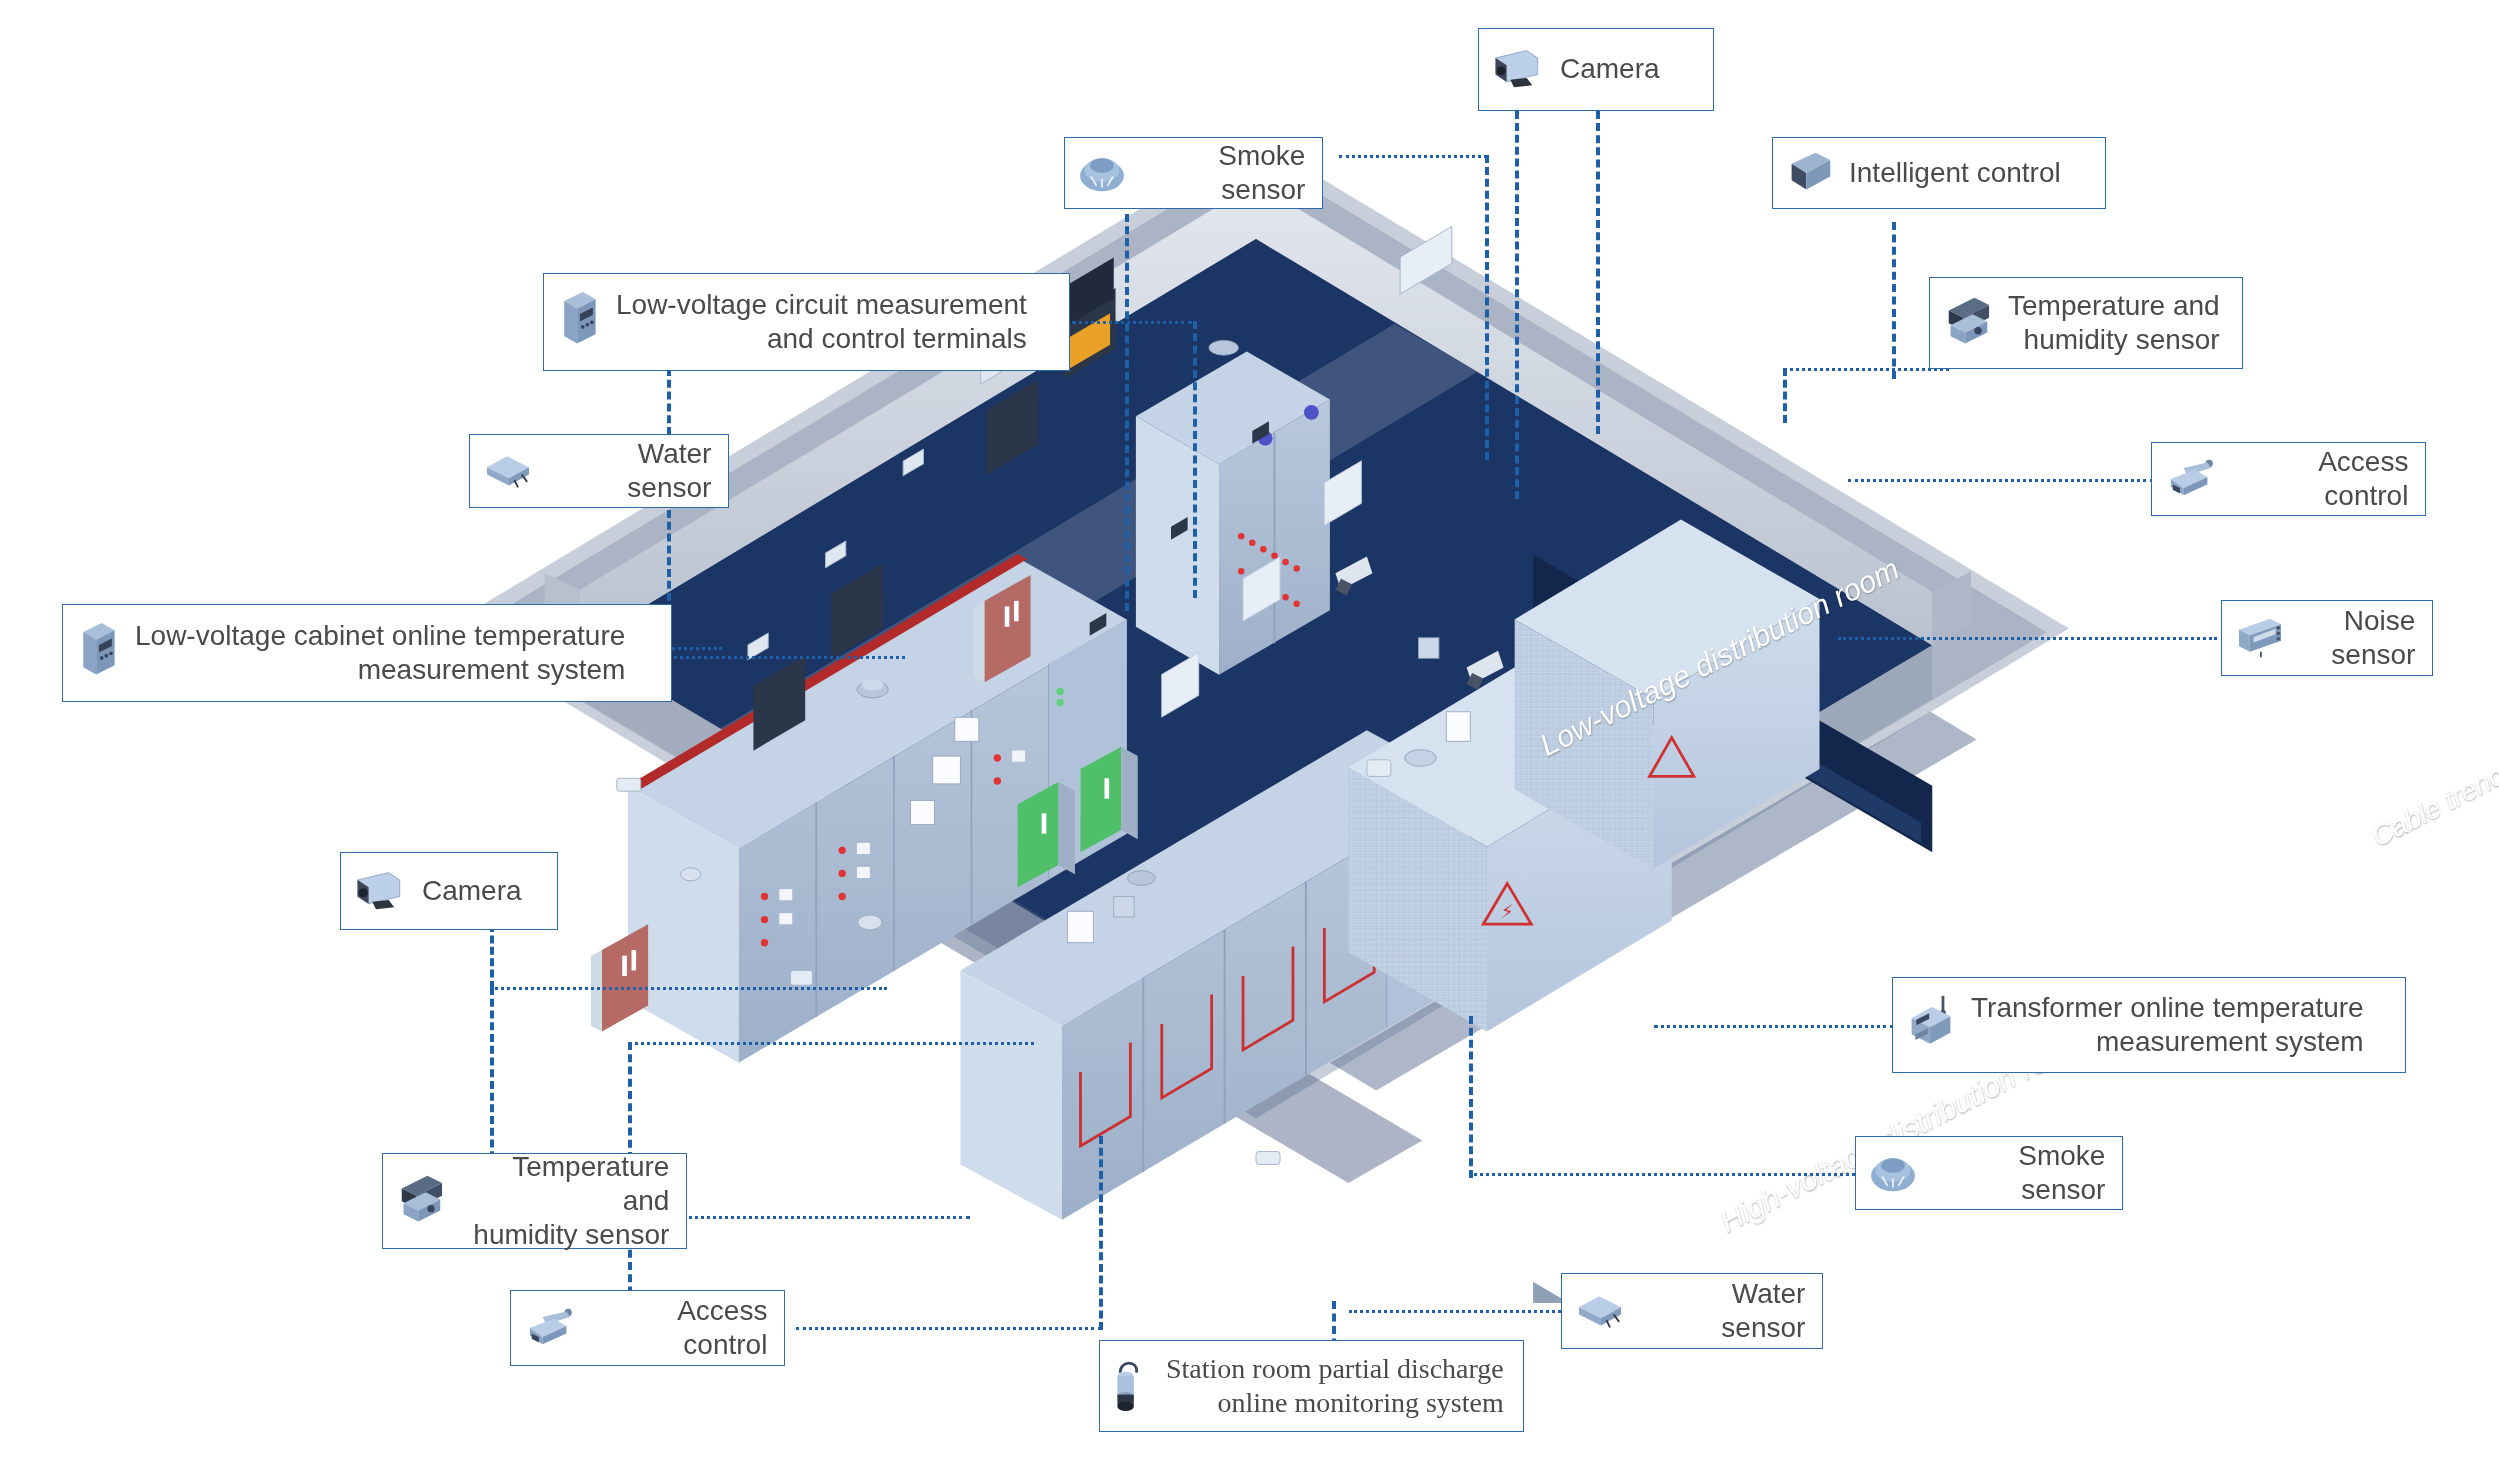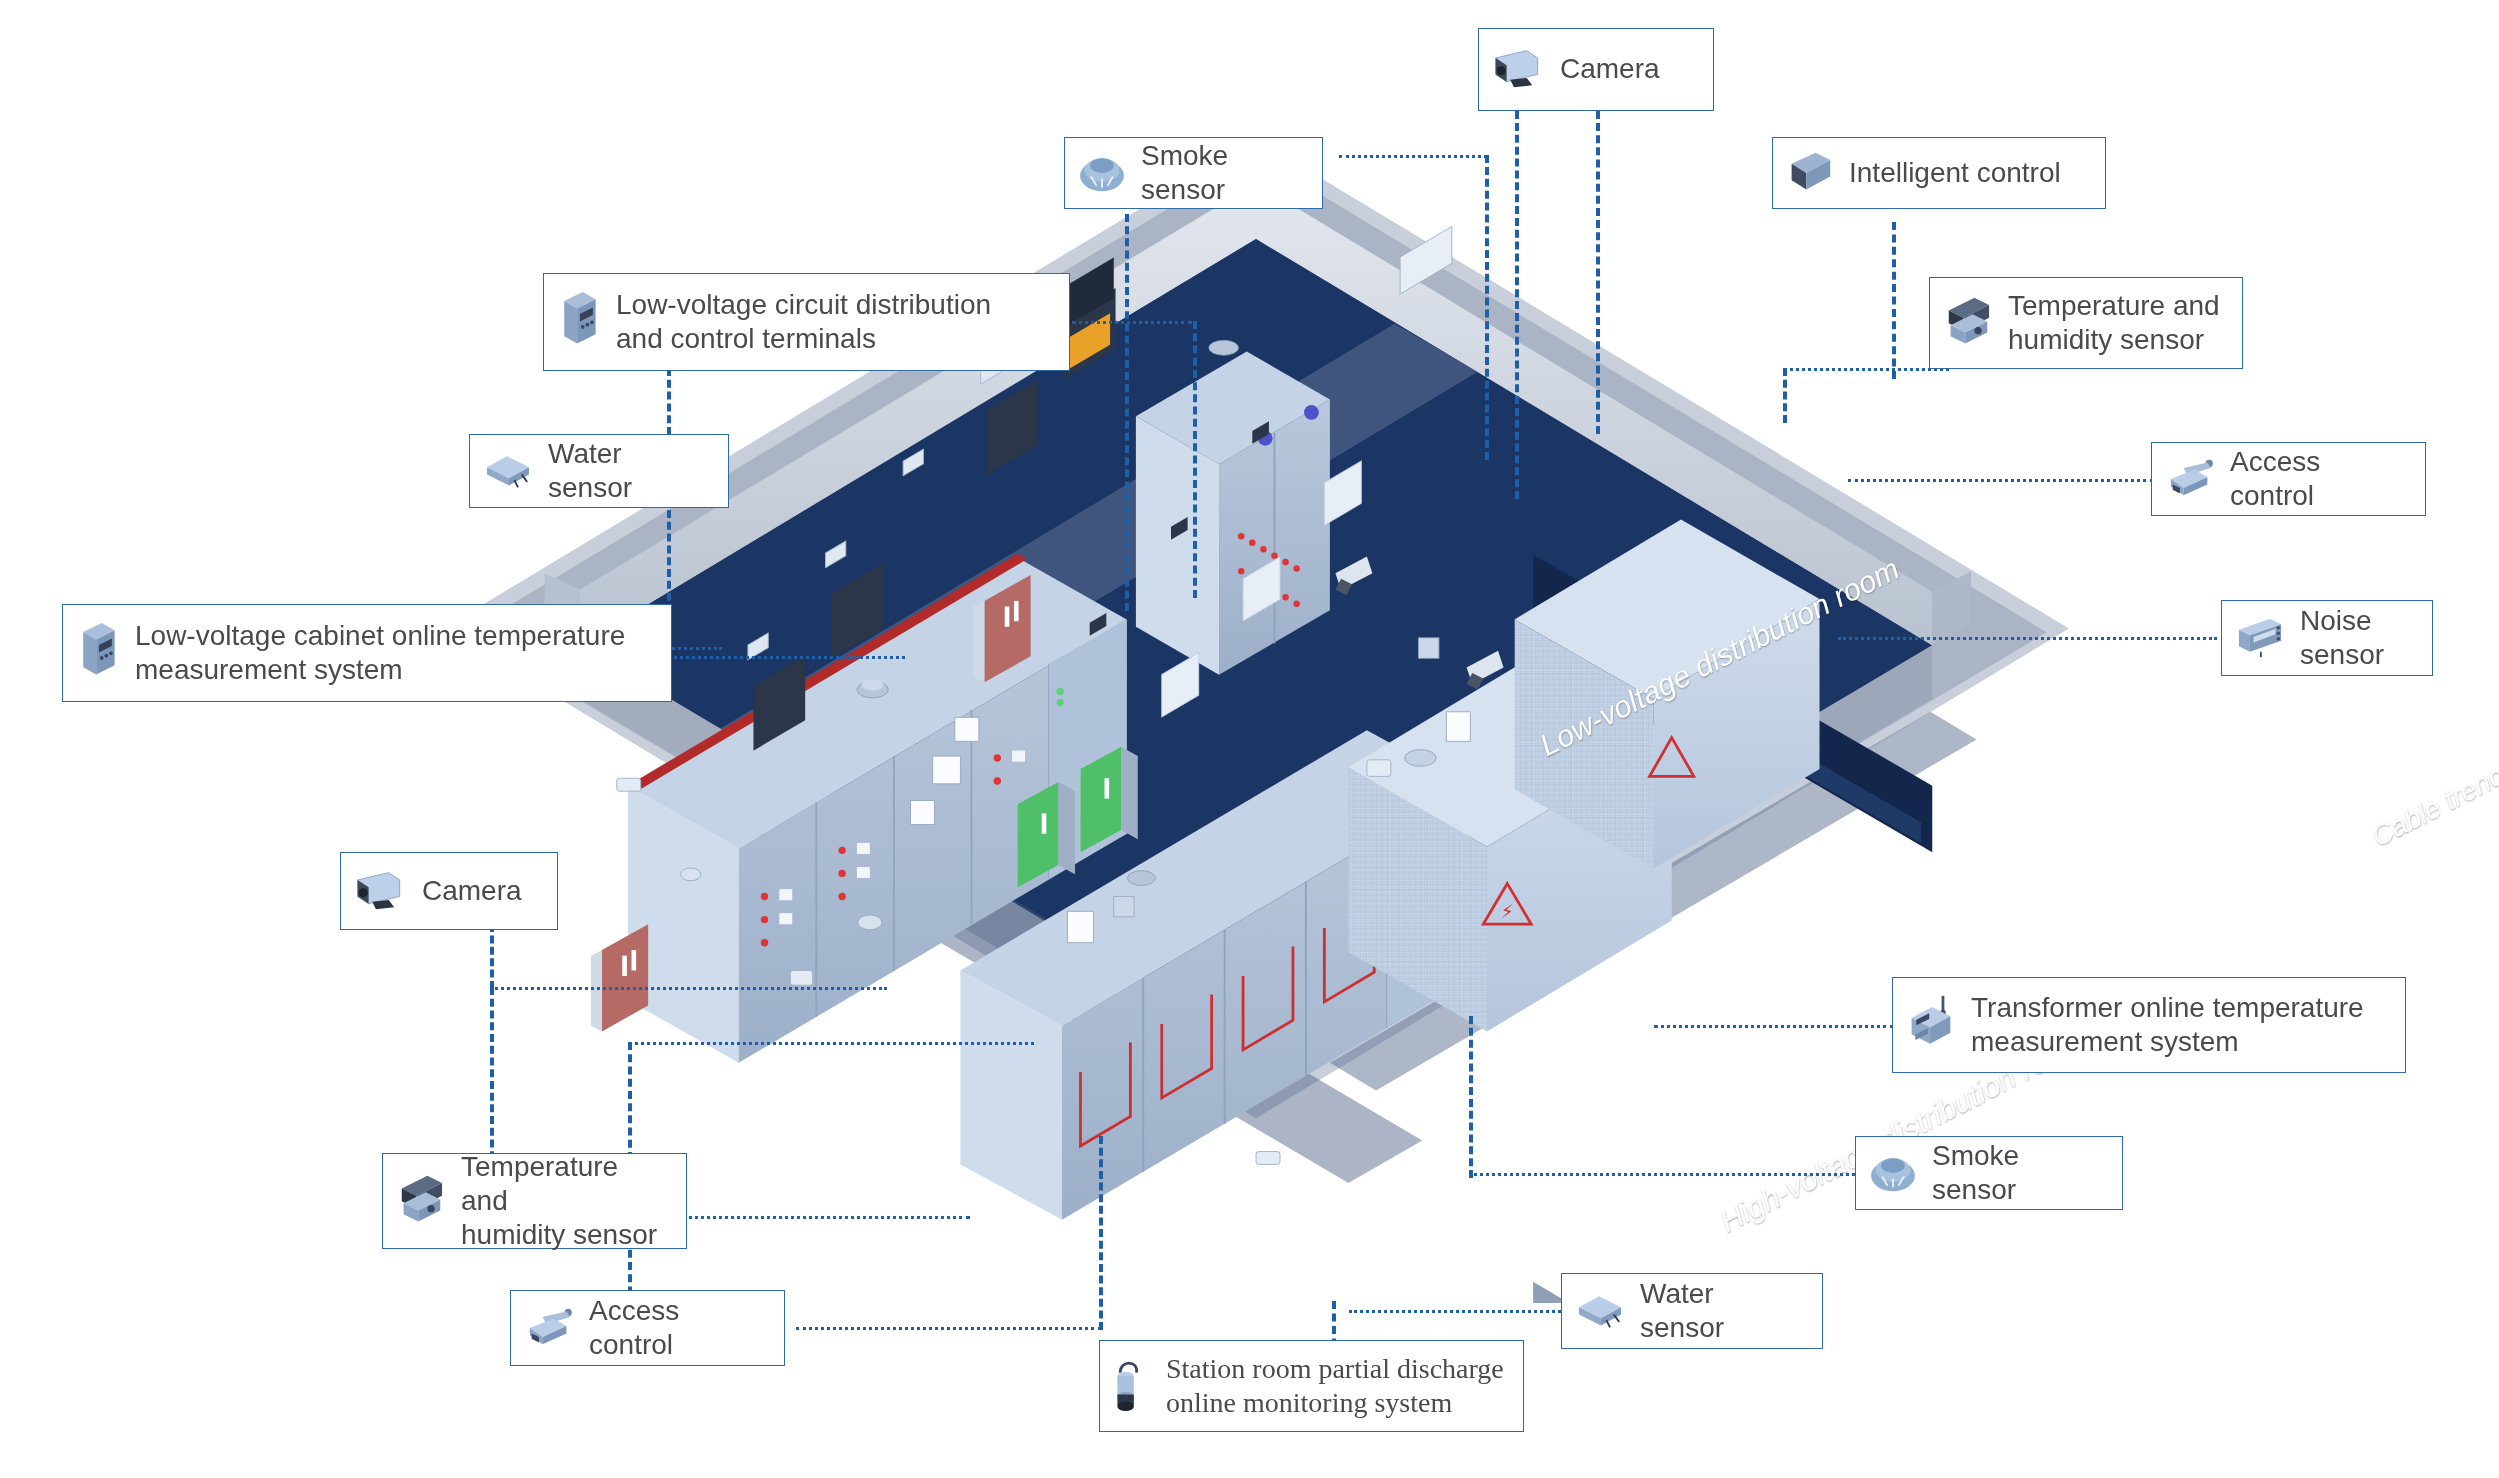--- a/index.html
+++ b/index.html
@@ -4,21 +4,21 @@
 <style>
   html,body{margin:0;padding:0;background:#fff;}
   body{width:2500px;height:1478px;position:relative;overflow:hidden;
        font-family:"Liberation Sans","DejaVu Sans",sans-serif;}
   #stage{position:absolute;inset:0;}
 
   
   .callout{position:absolute;box-sizing:border-box;border:1.8px solid #2f6aa8;
            background:#fff;display:flex;align-items:center;gap:13px;
            padding:9.2px 16.6px 9.2px 11px;z-index:40;}
-  .callout .label{color:#4a4a4a;font-size:28px;line-height:1.22;white-space:pre-line;}
+  .callout .label{color:#4a4a4a;font-size:28px;line-height:1.22;white-space:pre-line;text-align:right;}
   .ico{flex:0 0 auto;position:relative;}
 
   
   .seg{position:absolute;z-index:20;}
   .seg.h{border-top:3.7px dotted #1f5fa8;height:0;}
   .seg.vd{border-left:4.6px dashed #1f5fa8;width:0;}
 
   
   #scene{position:absolute;left:443px;top:139px;width:1626px;height:1164px;z-index:10;}
   #scene svg{position:absolute;left:0;top:0;}
@@ -377,21 +377,21 @@
         <polygon points="10,12 24,20 24,58 10,50" fill="#8ba3c4"></polygon>
         <polygon points="24,20 44,10 44,48 24,58" fill="#7d97bb"></polygon>
         <polygon points="27,26 41,19 41,27 27,34" fill="#36425a"></polygon>
         <g fill="#39465f">
             <circle cx="30" cy="40" r="2"></circle>
             <circle cx="35" cy="37.5" r="2"></circle>
             <circle cx="40" cy="35" r="2"></circle>
           </g>
       </svg>
     </span>
-    <span class="label">Low-voltage circuit distribution
+    <span class="label">Low-voltage circuit measurement
 and control terminals</span>
   </div>
 
   <div class="callout" style="left:1929px;top:277px;width:314px;height:92px;">
     <span class="ico">
       <svg width="54" height="55" viewBox="0 0 58 60">
         <polygon points="8,18 36,4 52,12 24,26" fill="#5a6b84"></polygon>
         <polygon points="8,18 24,26 24,40 8,32" fill="#2e3849"></polygon>
         <polygon points="24,26 52,12 52,26 24,40" fill="#414f66"></polygon>
         <polygon points="10,34 34,22 50,30 26,42" fill="#a9bfd9"></polygon>

